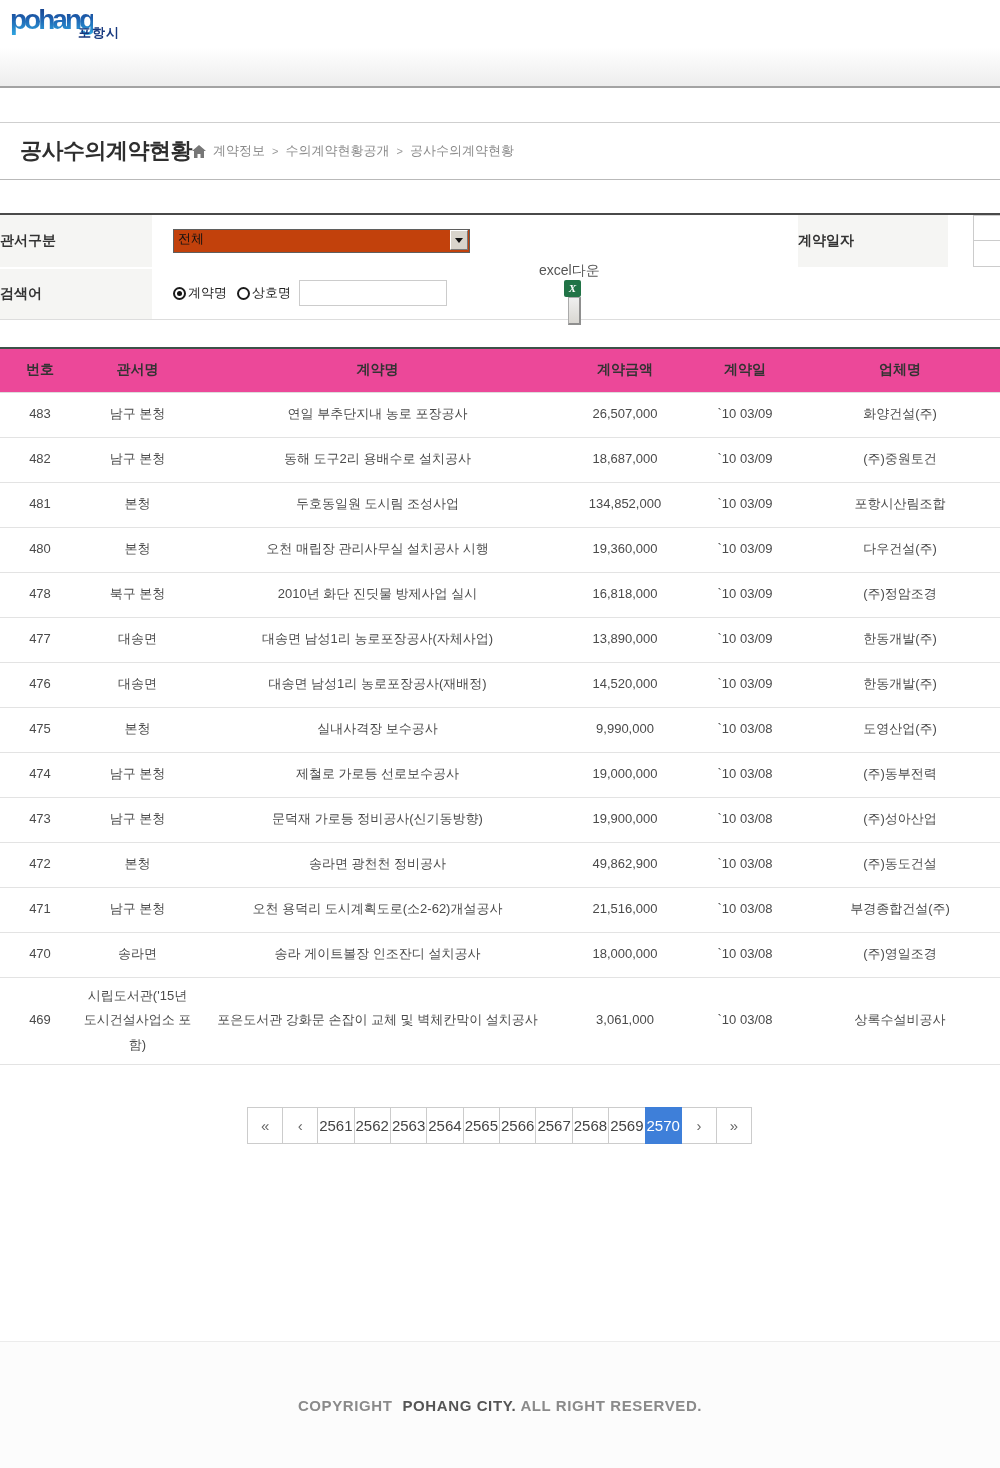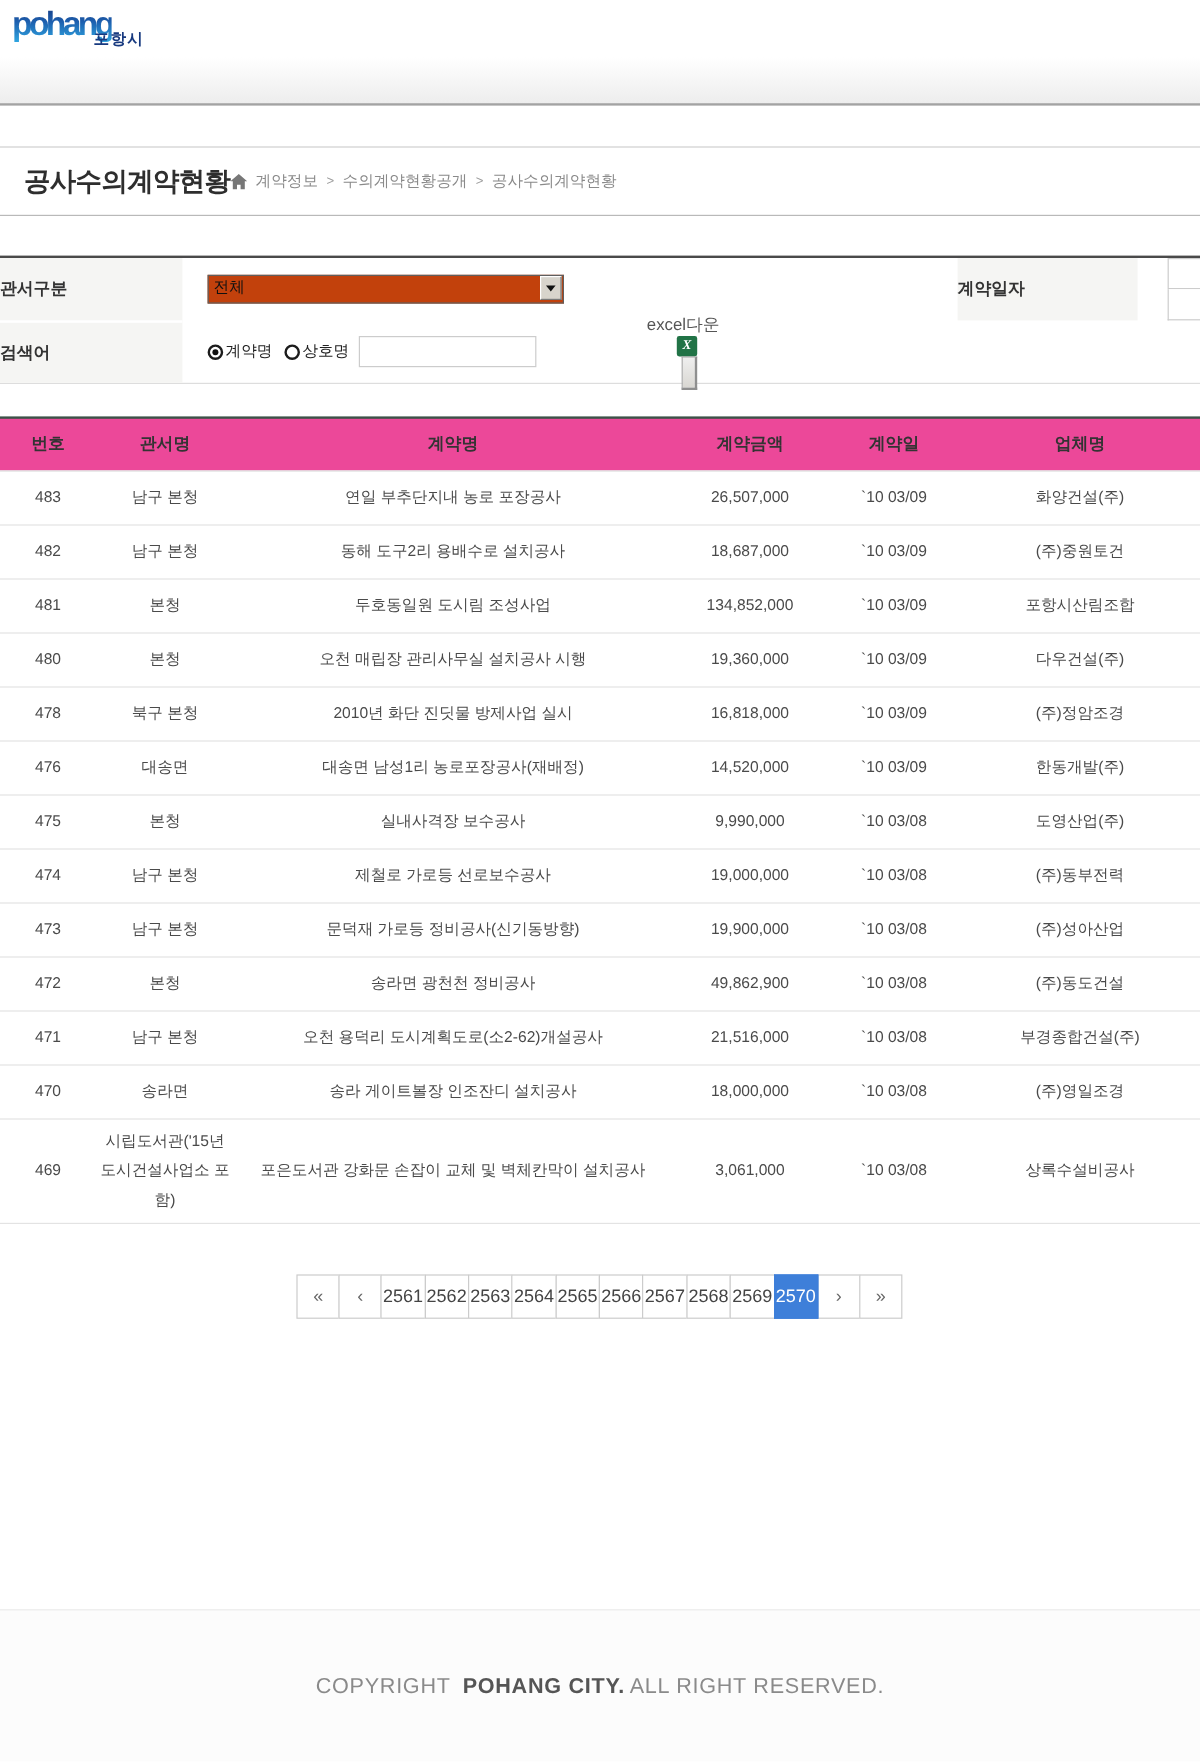--- a/index.html
+++ b/index.html
@@ -130,21 +130,21 @@
     font-size:15px; color:#444; background:#fff; cursor:pointer; padding:0 1px;
   }
   .pg-btn.arrow { min-width:36px; color:#666; }
   .pg-btn.active { background:#3e7fd9; border-color:#3e7fd9; color:#fff; z-index:1; }
 
   
   .site-footer {
     margin-top:auto; height:127px; flex:0 0 127px;
     background:#fcfcfc; border-top:1px solid #ececec;
     display:flex; align-items:center; justify-content:center;
-    font-size:18px; color:#8a8a8a; letter-spacing:0.6px;
+    font-size:15px; color:#8a8a8a; letter-spacing:0.6px;font-weight:bold;
   }
   .site-footer b { color:#555; margin:0 4px 0 10px; }
 </style>
 </head>
 <body>
 
 <div class="site-header">
   <div class="logo">
     <span class="logo-word">pohang</span>
     <span class="logo-sub">포항시</span>
@@ -256,20 +256,28 @@
       </tr>
       <tr>
         <td class="col-no">478</td>
         <td class="col-office">북구 본청</td>
         <td class="col-contract">2010년 화단 진딧물 방제사업 실시</td>
         <td class="col-amount">16,818,000</td>
         <td class="col-date">`10 03/09</td>
         <td class="col-company">(주)정암조경</td>
       </tr>
       <tr>
+        <td class="col-no">477</td>
+        <td class="col-office">대송면</td>
+        <td class="col-contract">대송면 남성1리 농로포장공사(자체사업)</td>
+        <td class="col-amount">13,890,000</td>
+        <td class="col-date">`10 03/09</td>
+        <td class="col-company">한동개발(주)</td>
+      </tr>
+      <tr>
         <td class="col-no">476</td>
         <td class="col-office">대송면</td>
         <td class="col-contract">대송면 남성1리 농로포장공사(재배정)</td>
         <td class="col-amount">14,520,000</td>
         <td class="col-date">`10 03/09</td>
         <td class="col-company">한동개발(주)</td>
       </tr>
       <tr>
         <td class="col-no">475</td>
         <td class="col-office">본청</td>

